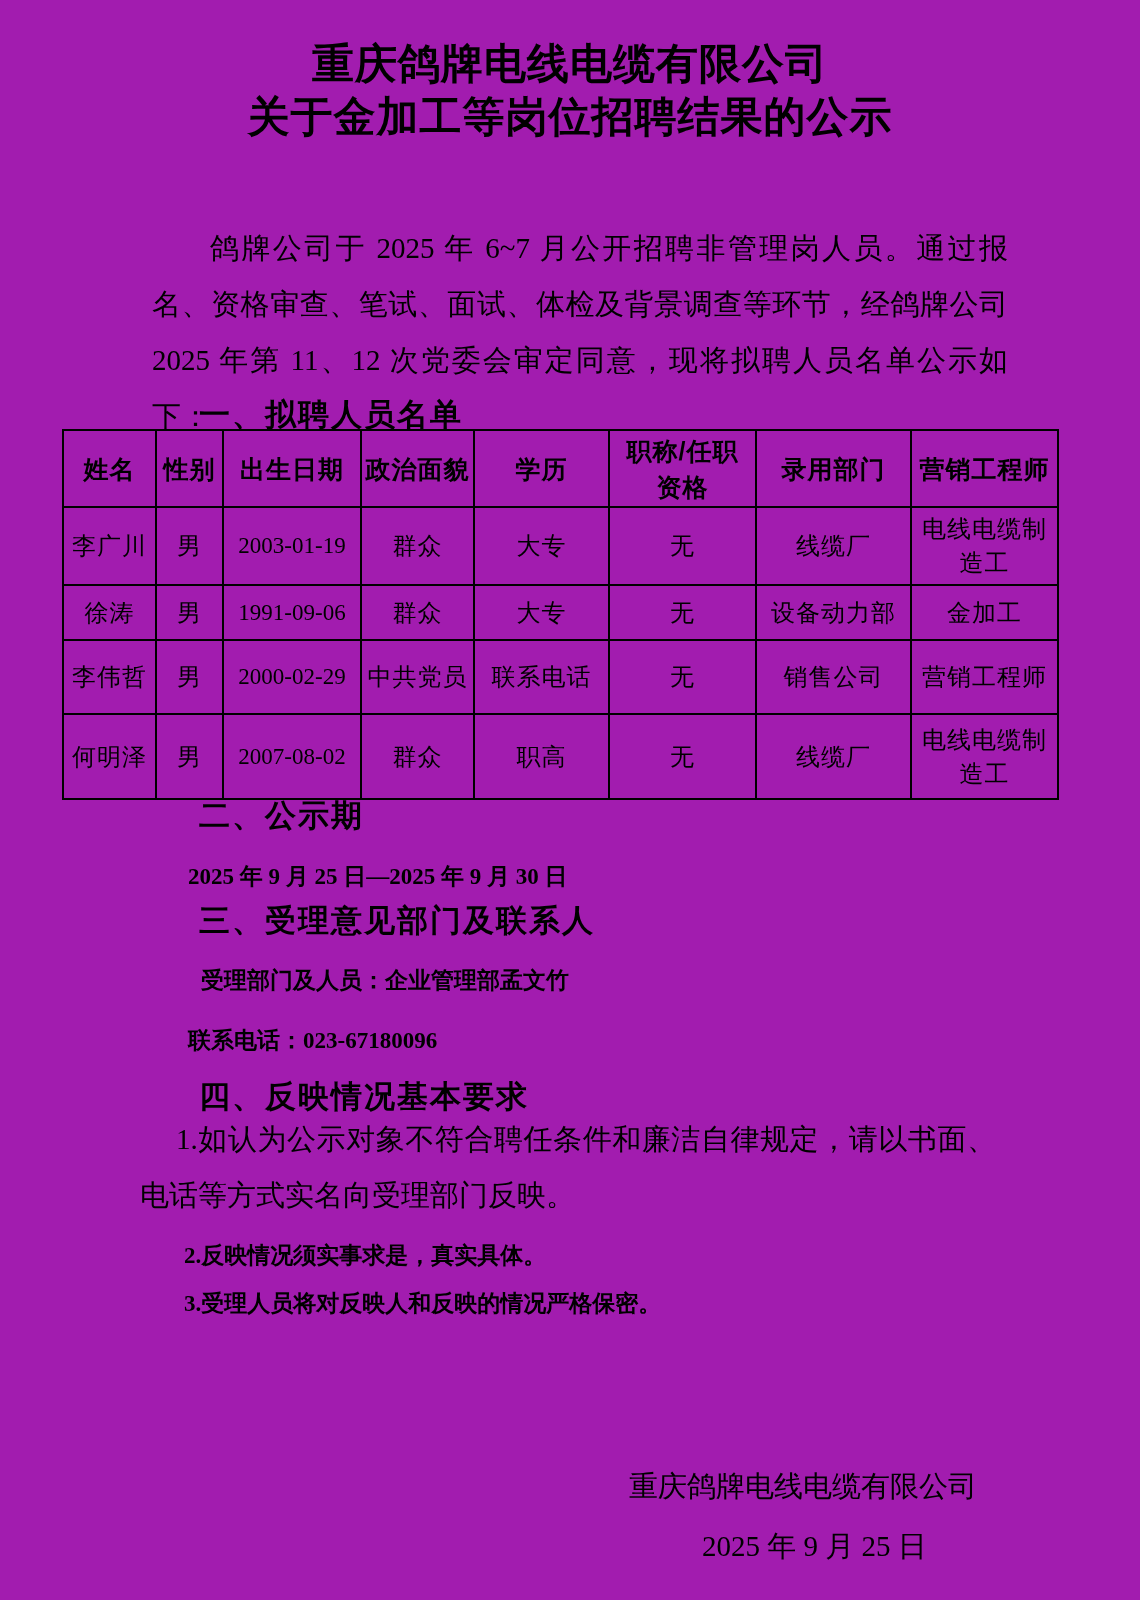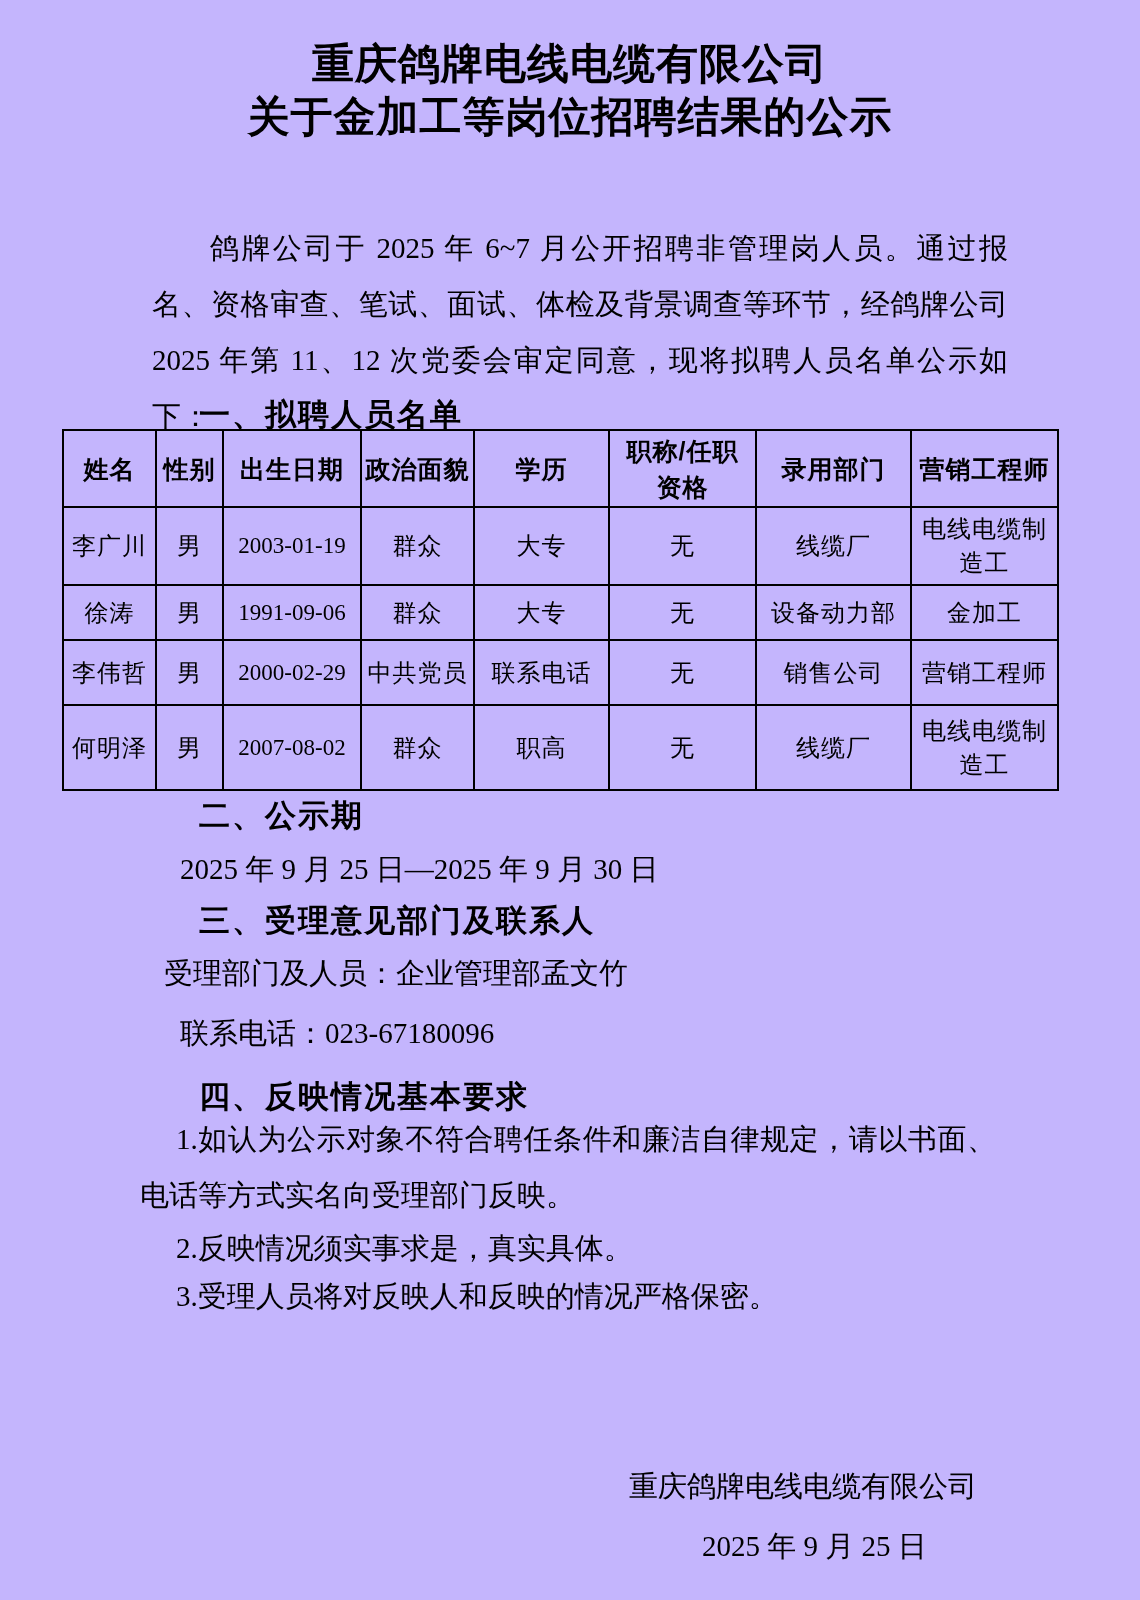--- a/index.html
+++ b/index.html
@@ -1,16 +1,16 @@
 <!DOCTYPE html>
 <html><head>
 <meta charset="utf-8">
 <style>
   html,body{margin:0;padding:0;background:#ffffff;}
-  .page{position:relative;width:1140px;height:1600px;background:#c4b5fd;color:#000;overflow:hidden;
+  .page{position:relative;width:1140px;height:1600px;background:#a21caf;color:#000;overflow:hidden;
         font-family:"Liberation Serif","DejaVu Serif",serif;}
   .doc-title{position:absolute;top:38px;left:0;width:1140px;text-align:center;
              font-family:"Liberation Serif","DejaVu Serif",serif;
              font-weight:700;font-size:42px;line-height:53px;letter-spacing:1px;}
   .intro{position:absolute;top:208px;left:140px;width:856px;margin:12px;
          font-size:29px;line-height:56px;text-align:justify;text-indent:58px;}
   .h{position:absolute;left:199px;margin:0;
      font-family:"Liberation Sans","DejaVu Sans",sans-serif;
      font-weight:700;font-size:31px;line-height:35px;letter-spacing:2px;}
   .h-s1{top:383px;margin-top:14px;}
@@ -23,25 +23,25 @@
           padding:4px 2px;overflow:hidden;}
   .roster th{font-family:"Liberation Sans","DejaVu Sans",sans-serif;
              font-weight:700;font-size:25px;line-height:36px;letter-spacing:1px;}
   .roster td{font-family:"Liberation Serif","DejaVu Serif",serif;
              font-size:24px;line-height:34px;letter-spacing:1px;}
   .roster td.c-date{letter-spacing:0;font-size:23px;}
   .roster th.th-qual{padding:0 15px;}
   .tr-head{height:77px;}
   .tr-1{height:76px;}
   .tr-2{height:55px;}
-  .tr-3{height:65px;margin-left:18px;}
+  .tr-3{height:74px;margin-left:18px;}
   .tr-4{height:85px;}
-  .line{position:absolute;margin:0;font-size:29px;line-height:36px;}
+  .line{position:absolute;margin:8px;font-size:23px;line-height:36px;font-weight:bold;}
   .date-line{top:851px;left:180px;}
-  .dept-line{top:955px;left:164px;}
+  .dept-line{top:955px;left:193px;}
   .phone-line{top:1015px;left:180px;}
   .para{position:absolute;left:140px;width:856px;margin:0;
         font-size:29px;line-height:56px;text-align:justify;text-indent:36px;}
   .item1{top:1111px;}
   .item2{top:1230px;left:140px;text-indent:36px;width:856px;}
   .item3{top:1278px;left:140px;text-indent:36px;width:856px;}
   .footer-company{position:absolute;top:1468px;left:629px;font-size:29px;line-height:36px;}
   .footer-date{position:absolute;top:1528px;left:702px;font-size:29px;line-height:36px;}
 </style>
 </head>

